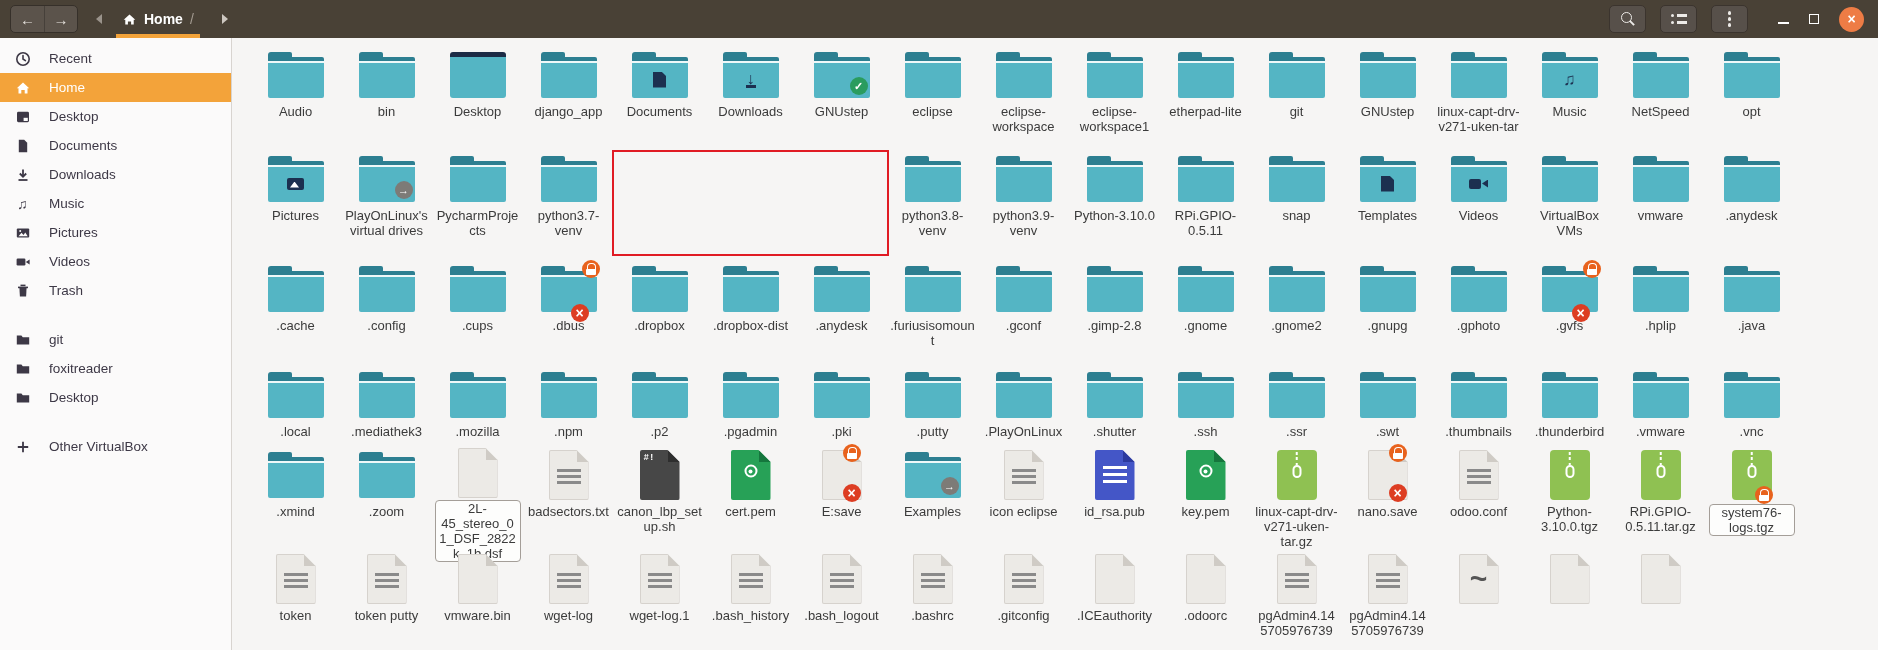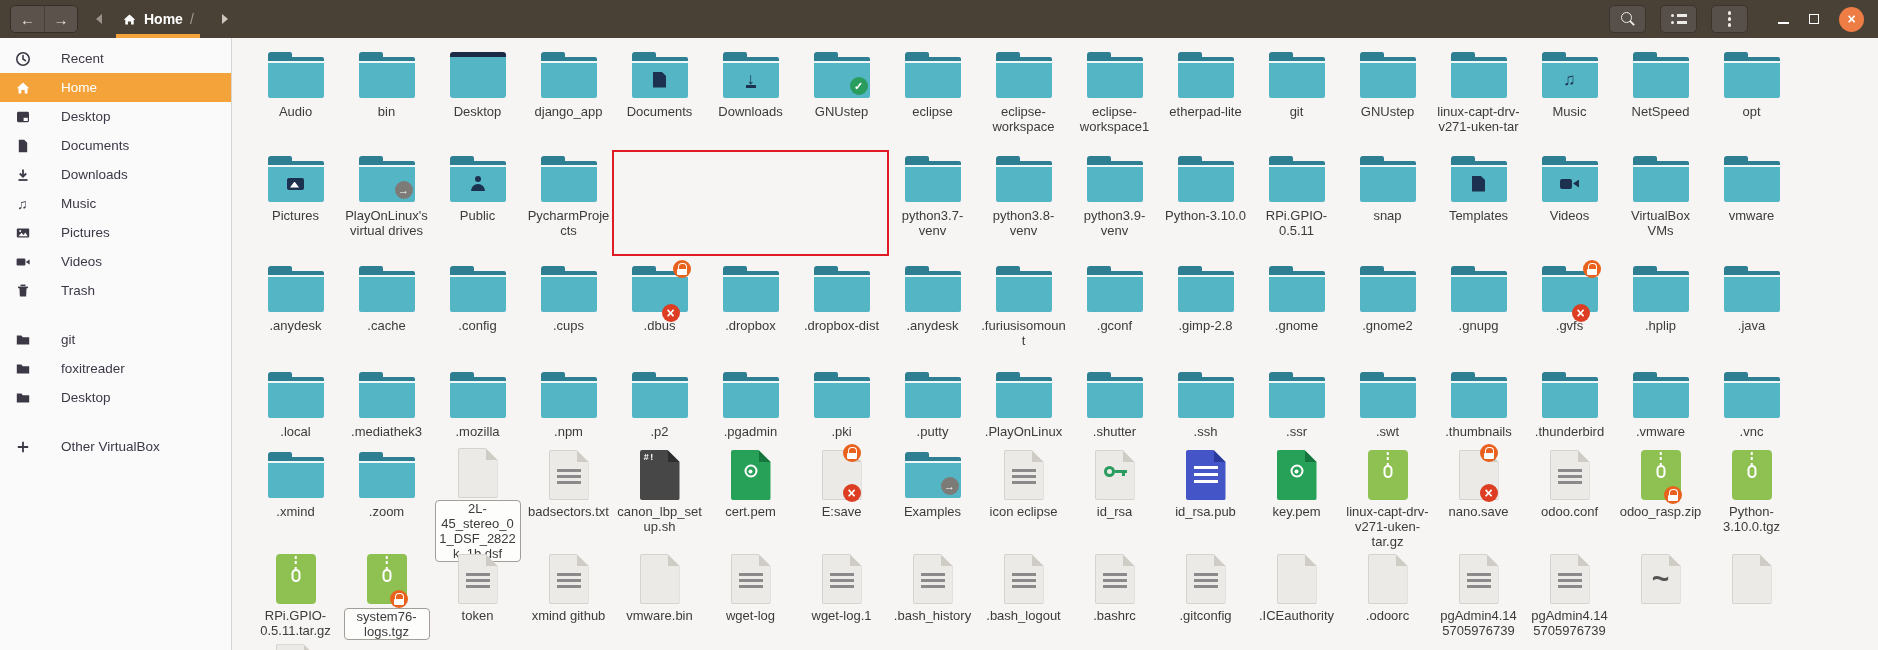--- a/index.html
+++ b/index.html
@@ -44,21 +44,21 @@
   .min-glyph { width:11px; height:2px; background:#fff; margin-top:8px; }
   .max-glyph { width:10px; height:10px; border:1.5px solid #fff; }
   .close-btn { width:25px; height:25px; border-radius:50%; background:#ee7c45; color:#fff;
                display:flex; align-items:center; justify-content:center; font-size:14px;
                font-weight:bold; }
 
   
   .main { flex:1; display:flex; min-height:0; }
   .sidebar { width:232px; flex:0 0 232px; background:#fbfafa; border-right:1px solid #d8d4d0;
              padding-top:6px; color:#3d3846; }
-  .side-item { display:flex; align-items:center; gap:30px; height:29px; padding:0 15px;
+  .side-item { display:flex; align-items:center; gap:18px; height:29px; padding:0 15px;
                font-size:13.5px; }
   .side-item svg { flex:0 0 16px; }
   .side-item.active { background:#f3a33a; color:#ffffff; }
   .side-gap { height:20px; }
 
   .content { flex:1; position:relative; overflow:hidden; padding:8px 0 0 18px; }
   .grid { display:grid; grid-template-columns:repeat(17, 91px);
           grid-template-rows:104px 110px 106px 80px 104px auto; }
   .cell { display:flex; flex-direction:column; align-items:center; padding-top:2px; }
   .iconbox { height:54px; width:100%; display:flex; align-items:center; justify-content:center;
@@ -483,35 +483,20 @@
                 <span class="em em-shortcut pos-inbr">→</span>
               </div>
             </div>
             <div class="label">PlayOnLinux's virtual drives</div>
           </div>
           <div class="cell">
             <div class="iconbox">
               <div class="folder">
                 <span class="tab"></span>
                 <span class="bodyp"></span>
-                <span class="f-center">
-                  <span class="em em-person">
-                    <span class="head"></span>
-                    <span class="shoulders"></span>
-                  </span>
-                </span>
-              </div>
-            </div>
-            <div class="label">Public</div>
-          </div>
-          <div class="cell">
-            <div class="iconbox">
-              <div class="folder">
-                <span class="tab"></span>
-                <span class="bodyp"></span>
               </div>
             </div>
             <div class="label">PycharmProjects</div>
           </div>
           <div class="cell">
             <div class="iconbox">
               <div class="folder">
                 <span class="tab"></span>
                 <span class="bodyp"></span>
               </div>
@@ -734,20 +719,29 @@
                 <span class="bodyp"></span>
               </div>
             </div>
             <div class="label">.gnupg</div>
           </div>
           <div class="cell">
             <div class="iconbox">
               <div class="folder">
                 <span class="tab"></span>
                 <span class="bodyp"></span>
+              </div>
+            </div>
+            <div class="label">.gphoto</div>
+          </div>
+          <div class="cell">
+            <div class="iconbox">
+              <div class="folder">
+                <span class="tab"></span>
+                <span class="bodyp"></span>
                 <span class="em em-lock pos-tr"></span>
                 <span class="em em-x pos-under">×</span>
               </div>
             </div>
             <div class="label">.gvfs</div>
           </div>
           <div class="cell">
             <div class="iconbox">
               <div class="folder">
                 <span class="tab"></span>
@@ -1001,31 +995,20 @@
               <div class="fileicon file-text">
                 <span class="sheet"></span>
                 <span class="fold"></span>
                 <span class="lines"></span>
               </div>
             </div>
             <div class="label">icon eclipse</div>
           </div>
           <div class="cell">
             <div class="iconbox">
-              <div class="fileicon file-key">
-                <span class="sheet"></span>
-                <span class="fold"></span>
-                <span class="keyring"></span>
-                <span class="keytail"></span>
-              </div>
-            </div>
-            <div class="label">id_rsa</div>
-          </div>
-          <div class="cell">
-            <div class="iconbox">
               <div class="fileicon file-bluedoc">
                 <span class="sheet"></span>
                 <span class="fold"></span>
                 <span class="lines"></span>
               </div>
             </div>
             <div class="label">id_rsa.pub</div>
           </div>
           <div class="cell">
             <div class="iconbox">
@@ -1060,82 +1043,71 @@
           </div>
           <div class="cell">
             <div class="iconbox">
               <div class="fileicon file-text">
                 <span class="sheet"></span>
                 <span class="fold"></span>
                 <span class="lines"></span>
               </div>
             </div>
             <div class="label">odoo.conf</div>
+          </div>
+          <div class="cell">
+            <div class="iconbox">
+              <div class="fileicon file-archive">
+                <span class="sheet"></span>
+                <span class="zipline"></span>
+                <span class="zippull"></span>
+              </div>
+            </div>
+            <div class="label">Python-3.10.0.tgz</div>
+          </div>
+          <div class="cell">
+            <div class="iconbox">
+              <div class="fileicon file-archive">
+                <span class="sheet"></span>
+                <span class="zipline"></span>
+                <span class="zippull"></span>
+              </div>
+            </div>
+            <div class="label">RPi.GPIO-0.5.11.tar.gz</div>
           </div>
           <div class="cell">
             <div class="iconbox">
               <div class="fileicon file-archive">
                 <span class="sheet"></span>
                 <span class="zipline"></span>
                 <span class="zippull"></span>
                 <span class="em em-lock pos-fbr"></span>
               </div>
             </div>
-            <div class="label">odoo_rasp.zip</div>
-          </div>
-          <div class="cell">
-            <div class="iconbox">
-              <div class="fileicon file-archive">
-                <span class="sheet"></span>
-                <span class="zipline"></span>
-                <span class="zippull"></span>
-              </div>
-            </div>
-            <div class="label">Python-3.10.0.tgz</div>
-          </div>
-          <div class="cell">
-            <div class="iconbox">
-              <div class="fileicon file-archive">
-                <span class="sheet"></span>
-                <span class="zipline"></span>
-                <span class="zippull"></span>
-              </div>
-            </div>
-            <div class="label">RPi.GPIO-0.5.11.tar.gz</div>
-          </div>
-          <div class="cell">
-            <div class="iconbox">
-              <div class="fileicon file-archive">
-                <span class="sheet"></span>
-                <span class="zipline"></span>
-                <span class="zippull"></span>
-                <span class="em em-lock pos-fbr"></span>
-              </div>
-            </div>
             <div class="label selected">system76-logs.tgz</div>
           </div>
           <div class="cell">
             <div class="iconbox">
               <div class="fileicon file-text">
                 <span class="sheet"></span>
                 <span class="fold"></span>
                 <span class="lines"></span>
               </div>
             </div>
             <div class="label">token</div>
           </div>
           <div class="cell">
             <div class="iconbox">
               <div class="fileicon file-text">
                 <span class="sheet"></span>
                 <span class="fold"></span>
                 <span class="lines"></span>
               </div>
             </div>
-            <div class="label">xmind github</div>
+            <div class="label">token putty</div>
           </div>
           <div class="cell">
             <div class="iconbox">
               <div class="fileicon file">
                 <span class="sheet"></span>
                 <span class="fold"></span>
               </div>
             </div>
             <div class="label">vmware.bin</div>
           </div>

